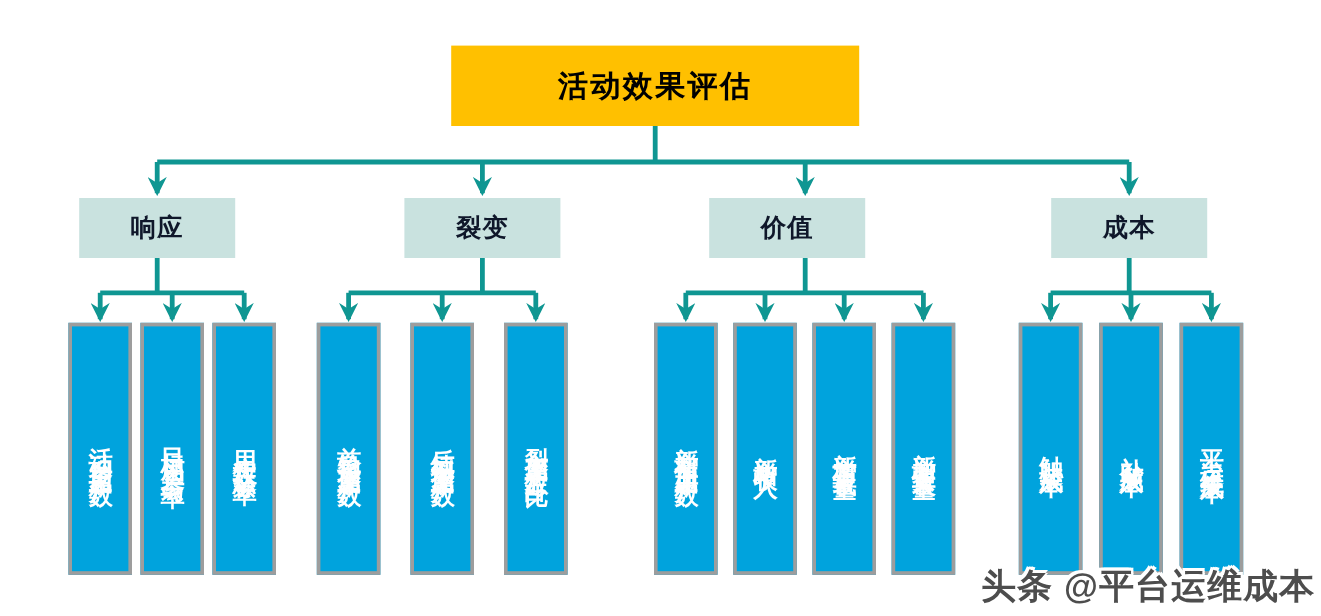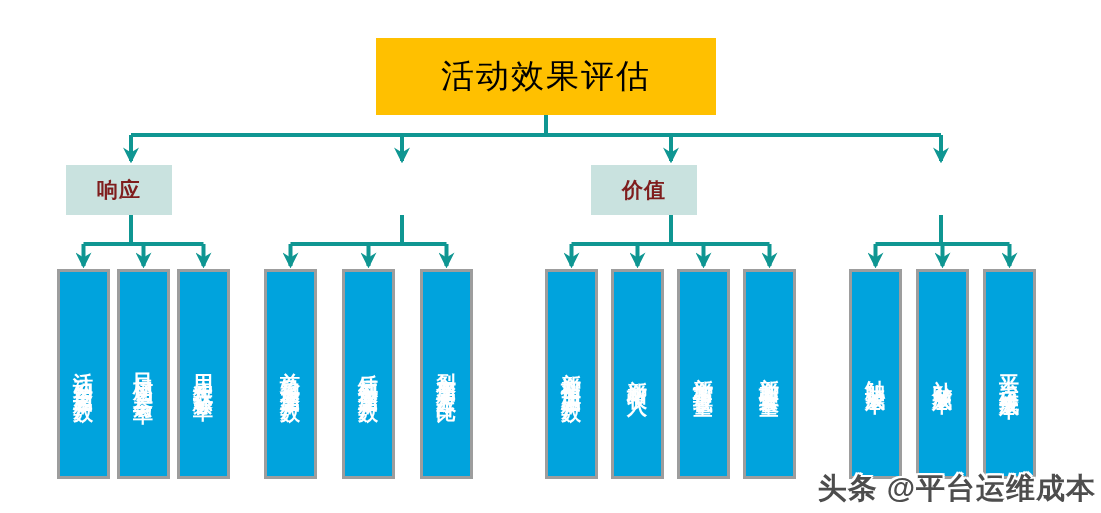--- a/index.html
+++ b/index.html
@@ -25,34 +25,34 @@
   .connectors {
     position: absolute;
     left: 0; top: 0;
     width: 1101px; height: 513px;
     pointer-events: none;
   }
 
   .root-box {
     position: absolute;
     left: 376px; top: 38px;
-    width: 340px; height: 77px;
+    width: 340px; height: 67px;
     background: var(--root-bg, #FFC000);
     display: flex; align-items: center; justify-content: center;
-    font-size: 33px; font-weight: normal; color: #000;
+    font-size: 25px; font-weight: bold; color: #000;
     letter-spacing: 2px;
   }
 
   .branch-box {
     position: absolute;
     top: 165px;
-    width: 106px; height: 50px;
+    width: 130px; height: 50px;
     background: var(--branch-bg, #C9E2DF);
     display: flex; align-items: center; justify-content: center;
-    font-size: 21px; font-weight: bold; color: #7f1d1d;
+    font-size: 21px; font-weight: bold; color: #0f172a;
     letter-spacing: 1px;
   }
 
   .leaf-box {
     position: absolute;
     top: 269px;
     width: 53px; height: 210px;
     background: var(--leaf-bg, #00A3DD);
     border: 3px solid var(--leaf-border, #9D9D9D);
     display: flex; align-items: center; justify-content: center;
@@ -119,21 +119,23 @@
       <path d="M875.5,244 H1009.5"></path>
       <path d="M875.5,244 V266" marker-end="url(#arrow)"></path>
       <path d="M942.5,244 V266" marker-end="url(#arrow)"></path>
       <path d="M1009.5,244 V266" marker-end="url(#arrow)"></path>
     </g>
   </svg>
 
   <div class="root-box">活动效果评估</div>
 
   <div class="branch-box" style="left:66px">响应</div>
+  <div class="branch-box" style="left:337px">裂变</div>
   <div class="branch-box" style="left:591px">价值</div>
+  <div class="branch-box" style="left:876px">成本</div>
 
   <div class="leaf-box" style="left:57px">活动参与用户数</div>
   <div class="leaf-box" style="left:117px">目标用户参与率</div>
   <div class="leaf-box" style="left:177px">用户数达标率</div>
 
   <div class="leaf-box" style="left:264px">首轮裂变用户数</div>
   <div class="leaf-box" style="left:342px">后续裂变用户数</div>
   <div class="leaf-box" style="left:420px">裂变用户数占比</div>
 
   <div class="leaf-box" style="left:545px">新增注册用户数</div>

